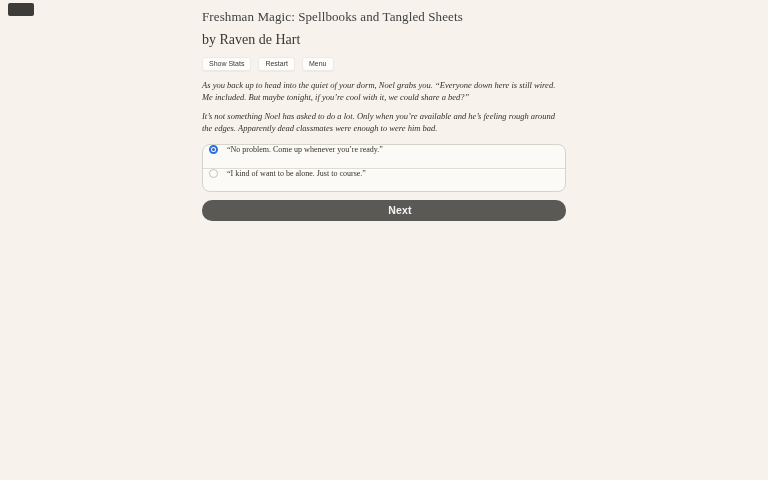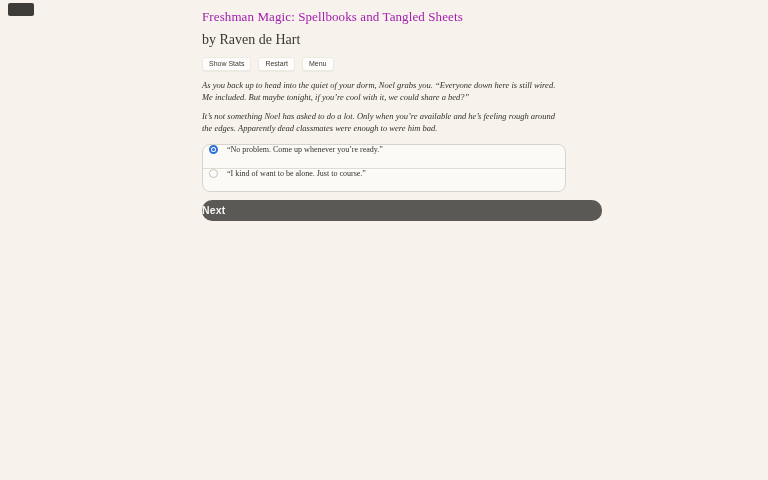--- a/index.html
+++ b/index.html
@@ -19,21 +19,21 @@
     border-radius: 2px;
   }
   .column {
     width: 364px;
     margin: 0 auto;
     padding-top: 9px;
   }
   .title {
     font-size: 13px;
     font-weight: normal;
-    color: #a21caf;
+    color: #404040;
     letter-spacing: 0.1px;
   }
   .byline {
     margin-top: 7px;
     font-size: 14px;
     color: #3a3731;
   }
   .toolbar {
     margin-top: 9px;
     display: flex;
@@ -97,34 +97,35 @@
     border-radius: 50%;
     background: var(--accent, #2e6fd6);
   }
   .choice-label {
     margin-left: 9px;
     font-size: 8px;
     color: #34312b;
   }
   .next-btn {
     display: block;
-    width: 400px;
+    width: 364px;
     height: 21px;
     margin-top: 8px;
     background: var(--next-bg, #5b5956);
     color: var(--next-fg, #f5f4f2);
     border: none;
     border-radius: 10px;
     font-family: "Liberation Sans", sans-serif;
     font-weight: bold;
     font-size: 10.5px;
     letter-spacing: 0.2px;
     cursor: pointer;
-    text-align: left;
+    text-align: center;
     line-height: 21px;
+    padding-left: 32px;
   }
 </style>
 </head>
 <body>
 
 <div class="corner-box"></div>
 
 <div class="column">
 
   <h1 class="title">Freshman Magic: Spellbooks and Tangled Sheets</h1>

